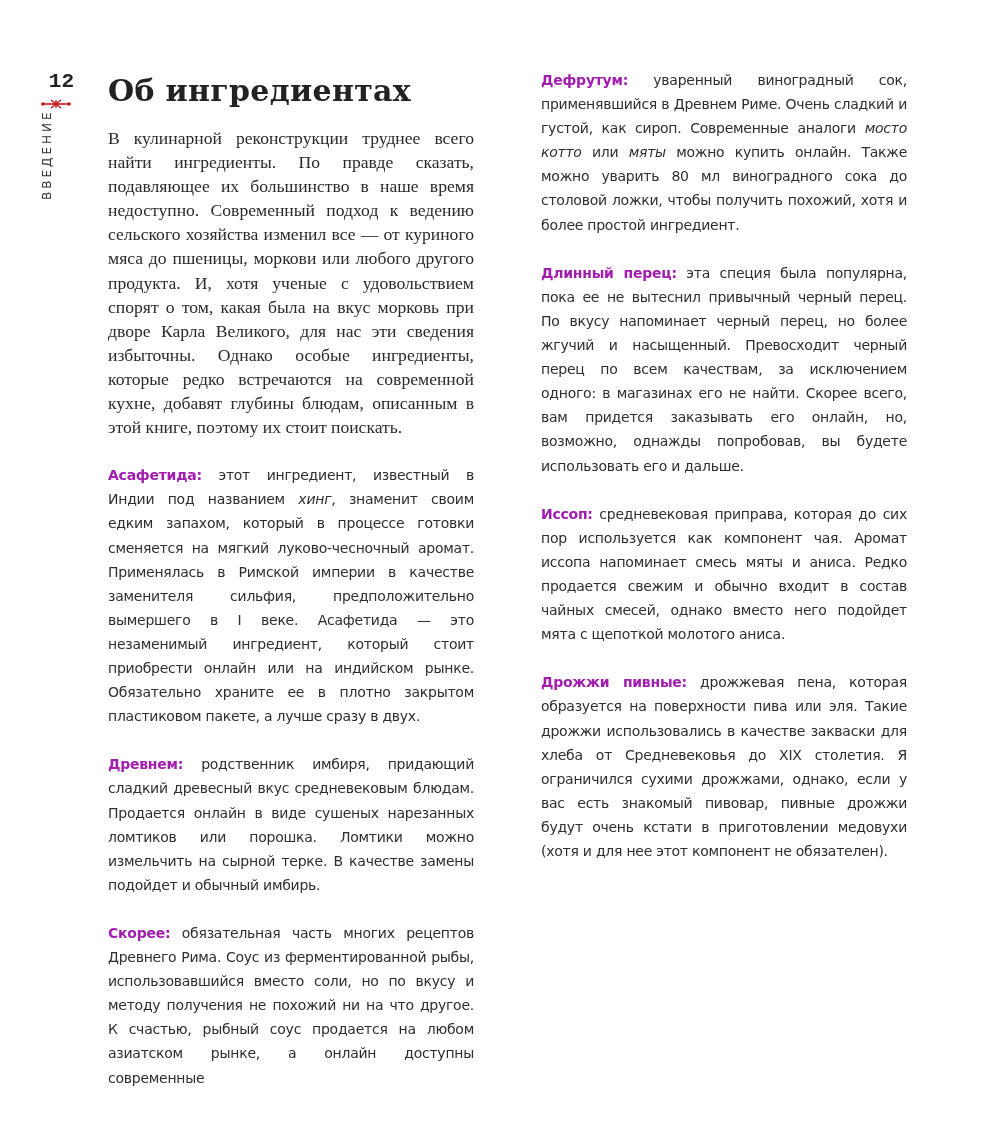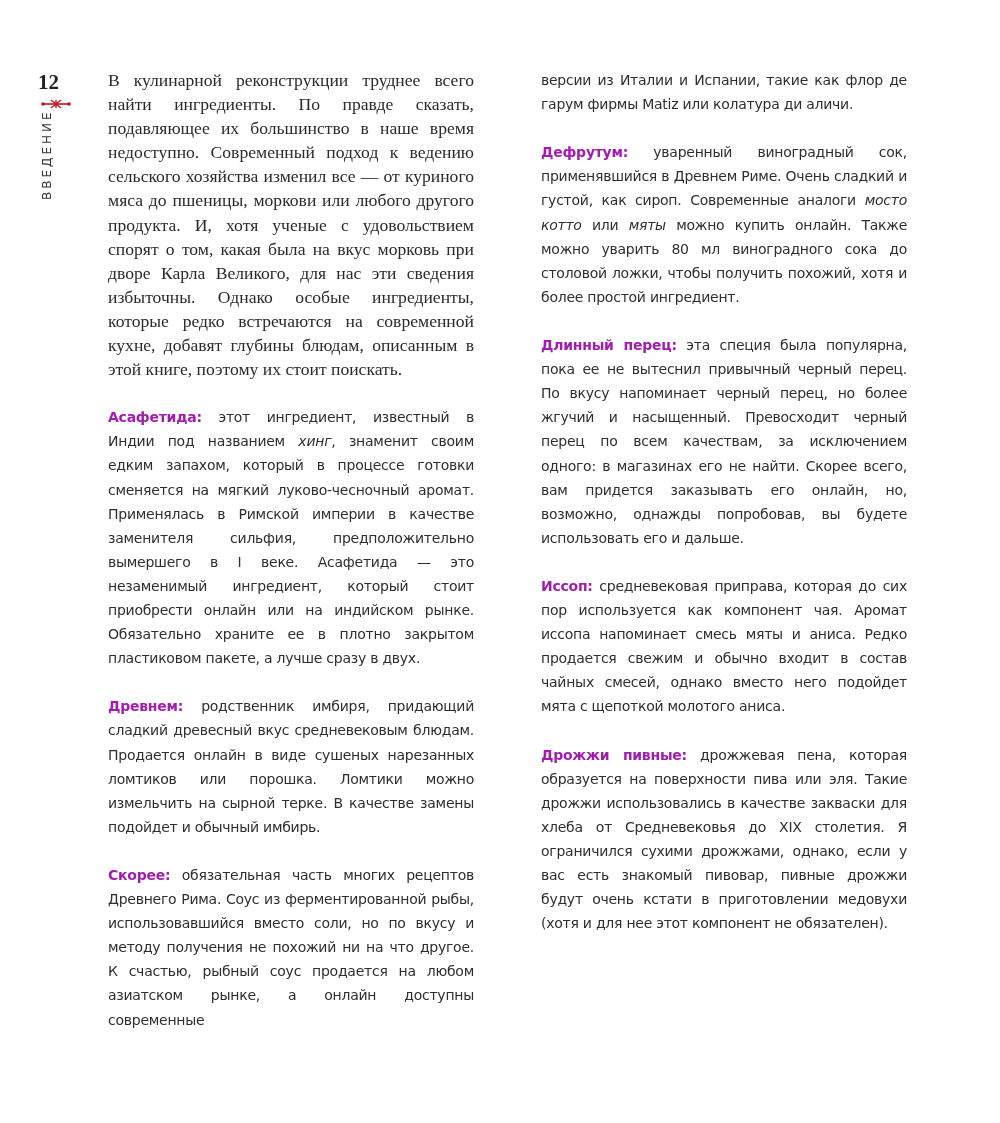--- a/index.html
+++ b/index.html
@@ -1,22 +1,22 @@
 <!DOCTYPE html>
 <html><head>
   <meta charset="utf-8">
   <style>
     html, body { margin: 0; padding: 0; }
     body {
       width: 1000px; height: 1123px; background: #ffffff; position: relative; overflow: hidden;
       color: #2a2a2a;
     }
     .page-number {
-      position: absolute; left: 38px; top: 70px; width: 36px; text-align: left;
-      font-family: Liberation Serif, serif; font-weight: bold; font-size: 21px; color: #222;
+      position: absolute; left: 38px; top: 70px; width: 36px; text-align: right;
+      font-family: Liberation Mono, monospace; font-weight: bold; font-size: 21px; color: #222;
     }
     .ornament {
       position: absolute; left: 38px; top: 99px; width: 36px; height: 10px;
     }
     .section-label {
       position: absolute; left: 40px; top: 200px;
       transform: rotate(-90deg); transform-origin: left top;
       font-family: "DejaVu Sans", sans-serif; font-size: 12px; letter-spacing: 3px; color: #333;
       white-space: nowrap;
     }
@@ -48,37 +48,37 @@
 <div class="page-number">12</div>
 <svg class="ornament" viewBox="0 0 36 10">
   <line x1="4" y1="5" x2="32" y2="5" stroke="#c8141c" stroke-width="1.6"></line>
   <circle cx="5" cy="5" r="1.8" fill="#c8141c"></circle>
   <circle cx="31" cy="5" r="1.8" fill="#c8141c"></circle>
   <path d="M13 1 L23 9 M23 1 L13 9 M18 1 L18 9" stroke="#c8141c" stroke-width="1.4"></path>
 </svg>
 <div class="section-label">ВВЕДЕНИЕ</div>
 
 <div class="col-left">
+  <h1 class="title">Об ингредиентах</h1>
   <p class="intro">В кулинарной реконструкции труднее всего найти ингредиенты. По правде сказать, подавляющее их большинство в наше время недоступно. Современный подход к ведению сельского хозяйства изменил все — от куриного мяса до пшеницы, моркови или любого другого продукта. И, хотя ученые с удовольствием спорят о том, какая была на вкус морковь при дворе Карла Великого, для нас эти сведения избыточны. Однако особые ингредиенты, которые редко встречаются на современной кухне, добавят глубины блюдам, описанным в этой книге, поэтому их стоит поискать.</p>
 
   <p class="entry">
     <span class="term">Асафетида:</span><span> этот ингредиент, известный в Индии под названием </span><em>хинг</em><span>, знаменит своим едким запахом, который в процессе готовки сменяется на мягкий луково-чесночный аромат. Применялась в Римской империи в качестве заменителя сильфия, предположительно вымершего в I веке. Асафетида — это незаменимый ингредиент, который стоит приобрести онлайн или на индийском рынке. Обязательно храните ее в плотно закрытом пластиковом пакете, а лучше сразу в двух.</span>
   </p>
 
   <p class="entry">
     <span class="term">Древнем:</span><span> родственник имбиря, придающий сладкий древесный вкус средневековым блюдам. Продается онлайн в виде сушеных нарезанных ломтиков или порошка. Ломтики можно измельчить на сырной терке. В качестве замены подойдет и обычный имбирь.</span>
   </p>
 
   <p class="entry">
     <span class="term">Скорее:</span><span> обязательная часть многих рецептов Древнего Рима. Соус из ферментированной рыбы, использовавшийся вместо соли, но по вкусу и методу получения не похожий ни на что другое. К счастью, рыбный соус продается на любом азиатском рынке, а онлайн доступны современные</span>
   </p>
 </div>
 
 <div class="col-right">
-  <p class="entry cont">версии из Италии и Испании, такие как флор де гарум фирмы Matiz или колатура ди аличи.</p>
 
   <p class="entry">
     <span class="term">Дефрутум:</span><span> уваренный виноградный сок, применявшийся в Древнем Риме. Очень сладкий и густой, как сироп. Современные аналоги </span><em>мосто котто</em><span> или </span><em>мяты</em><span> можно купить онлайн. Также можно уварить 80 мл виноградного сока до столовой ложки, чтобы получить похожий, хотя и более простой ингредиент.</span>
   </p>
 
   <p class="entry">
     <span class="term">Длинный перец:</span><span> эта специя была популярна, пока ее не вытеснил привычный черный перец. По вкусу напоминает черный перец, но более жгучий и насыщенный. Превосходит черный перец по всем качествам, за исключением одного: в магазинах его не найти. Скорее всего, вам придется заказывать его онлайн, но, возможно, однажды попробовав, вы будете использовать его и дальше.</span>
   </p>
 
   <p class="entry">

